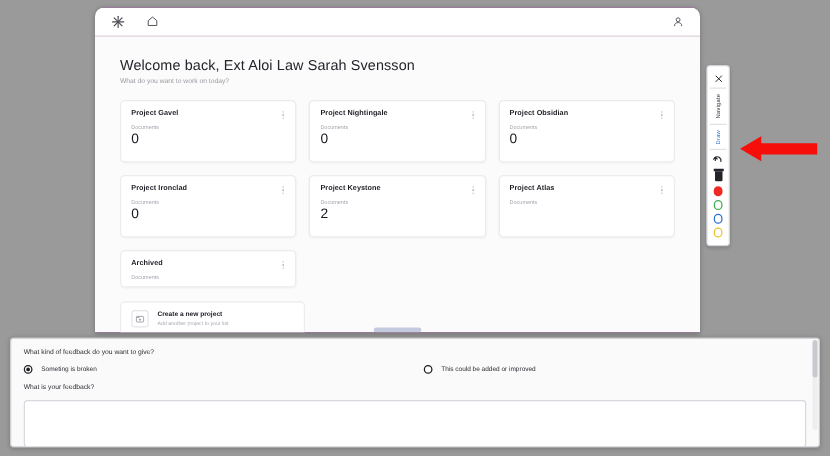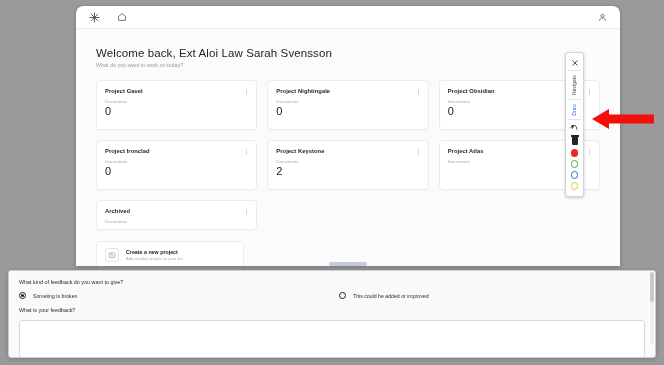--- a/index.html
+++ b/index.html
@@ -18,21 +18,21 @@
     position: absolute;
     inset: 0;
     background: #9a9a9a;
   }
 
   
   #app-window {
     position: absolute;
     left: 76px;
     top: 6px;
-    width: 544px;
+    width: 484px;
     height: 260px;
     background: #701a75;
     border-radius: 7px 7px 0 0;
     box-shadow: 0 1px 4px rgba(0,0,0,0.25);
     overflow: hidden;
     display: flex;
     flex-direction: column;
   }
 
   

